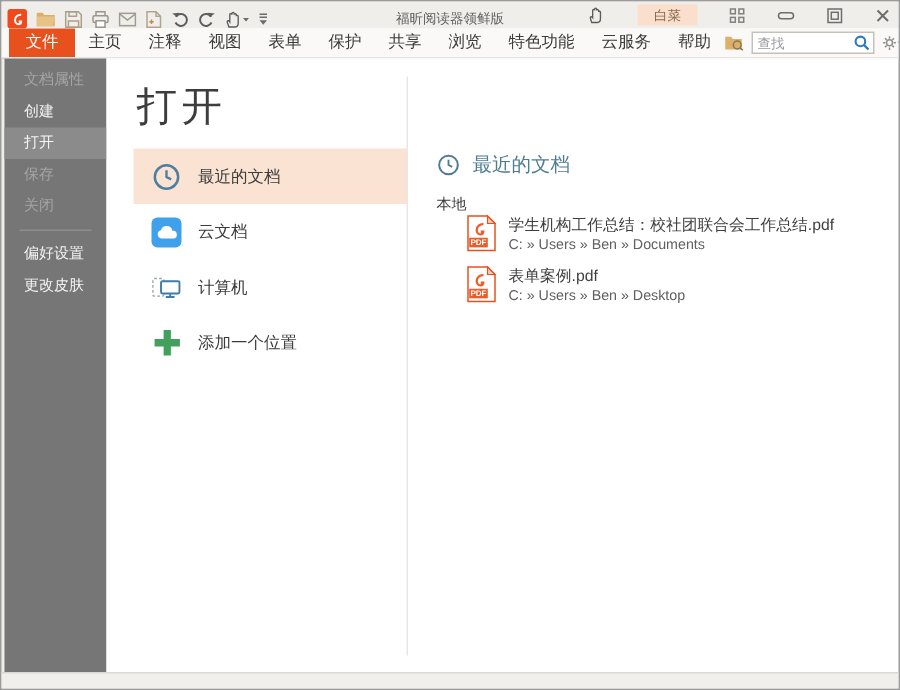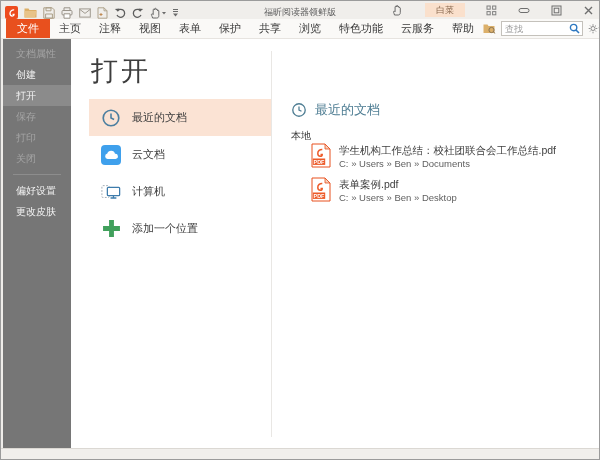--- a/index.html
+++ b/index.html
@@ -221,21 +221,20 @@
       </span>
 
     </div>
   </div>
 
   <div class="sidebar">
     <div class="sb-item disabled">文档属性</div>
     <div class="sb-item">创建</div>
     <div class="sb-item selected">打开</div>
     <div class="sb-item disabled">保存</div>
-    <div class="sb-item disabled">打印</div>
     <div class="sb-item disabled">关闭</div>
     <div class="sb-divider"></div>
     <div class="sb-item">偏好设置</div>
     <div class="sb-item">更改皮肤</div>
   </div>
 
   <div class="main">
     <div class="page-title">打开</div>
 
     <div class="open-menu">

